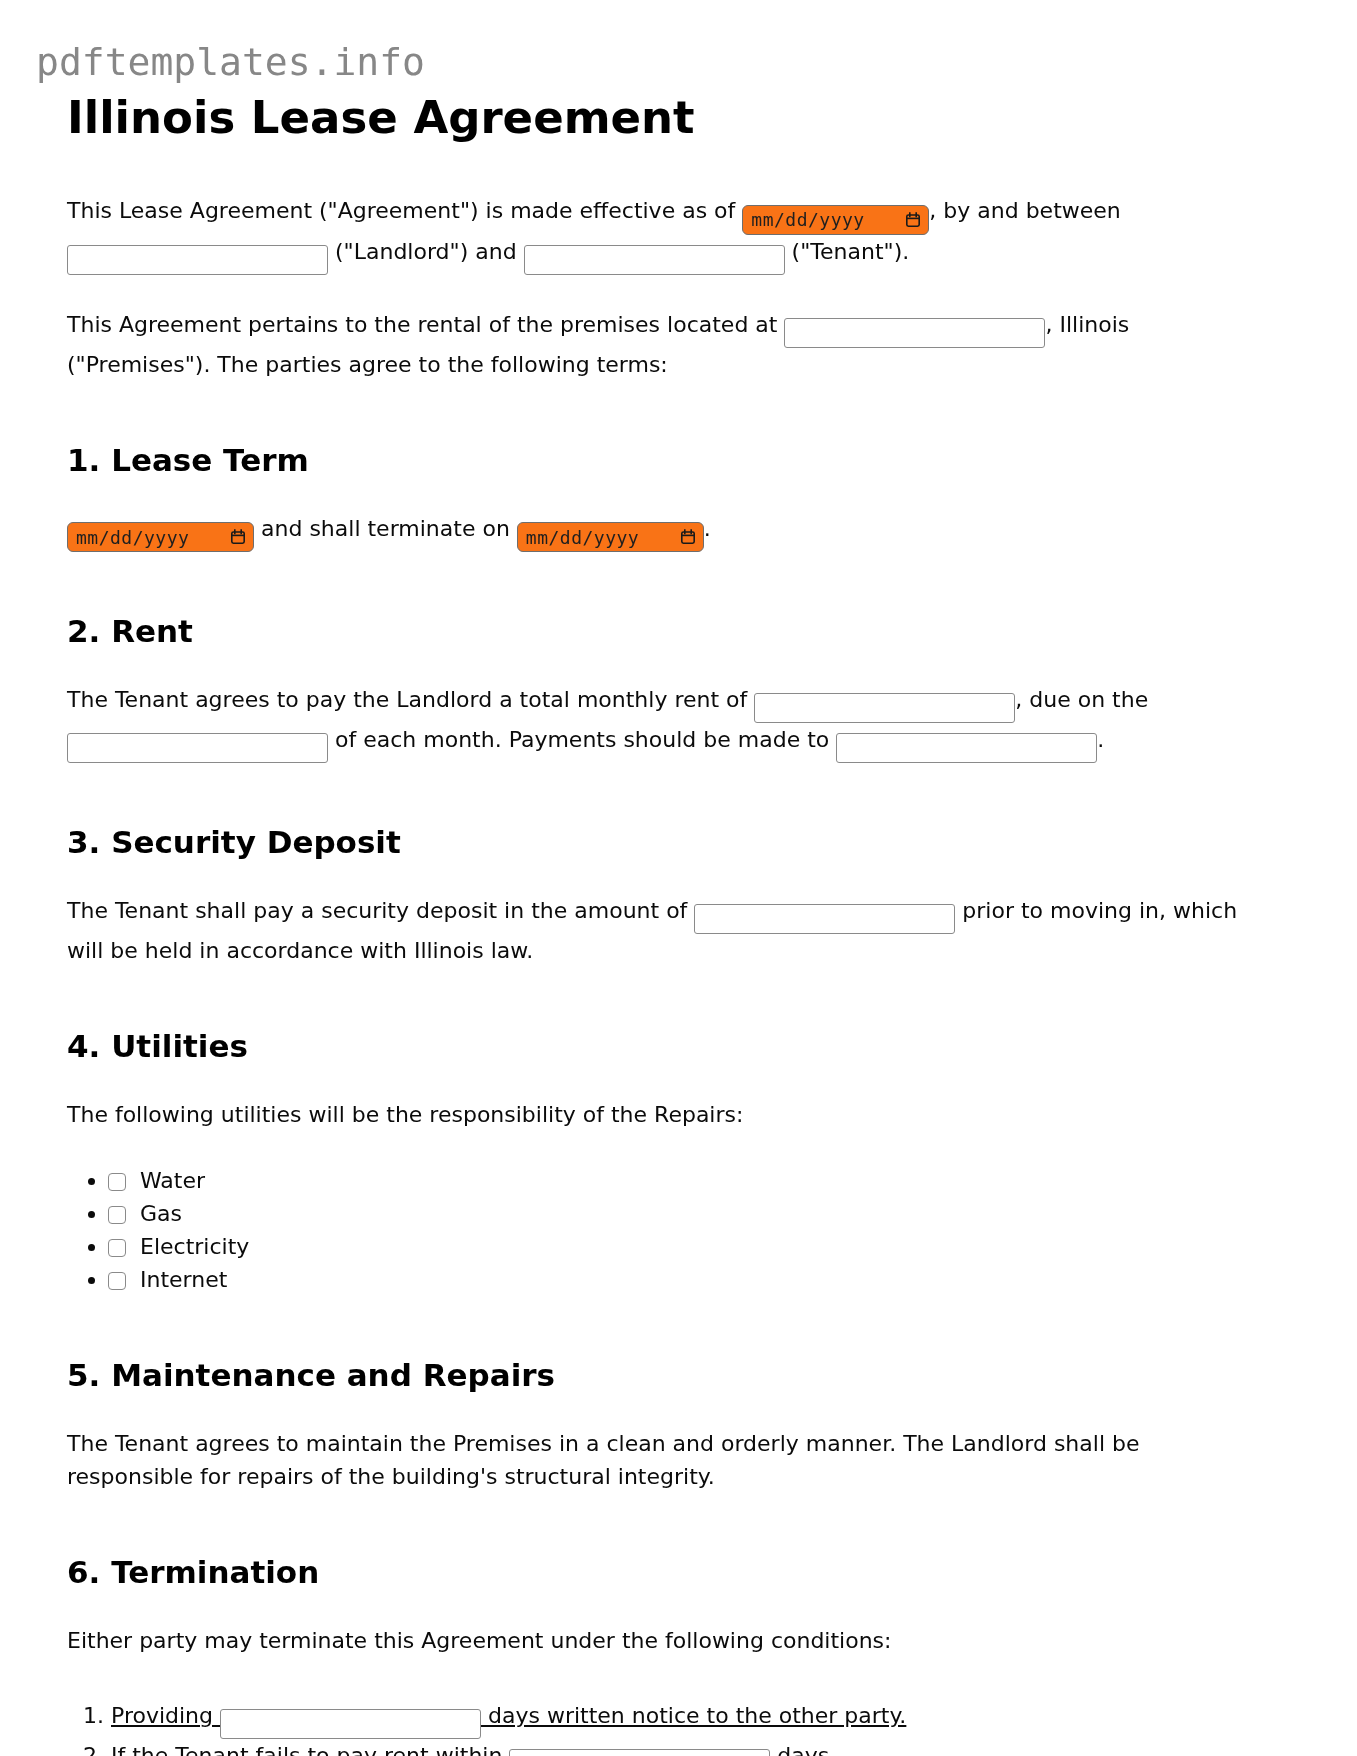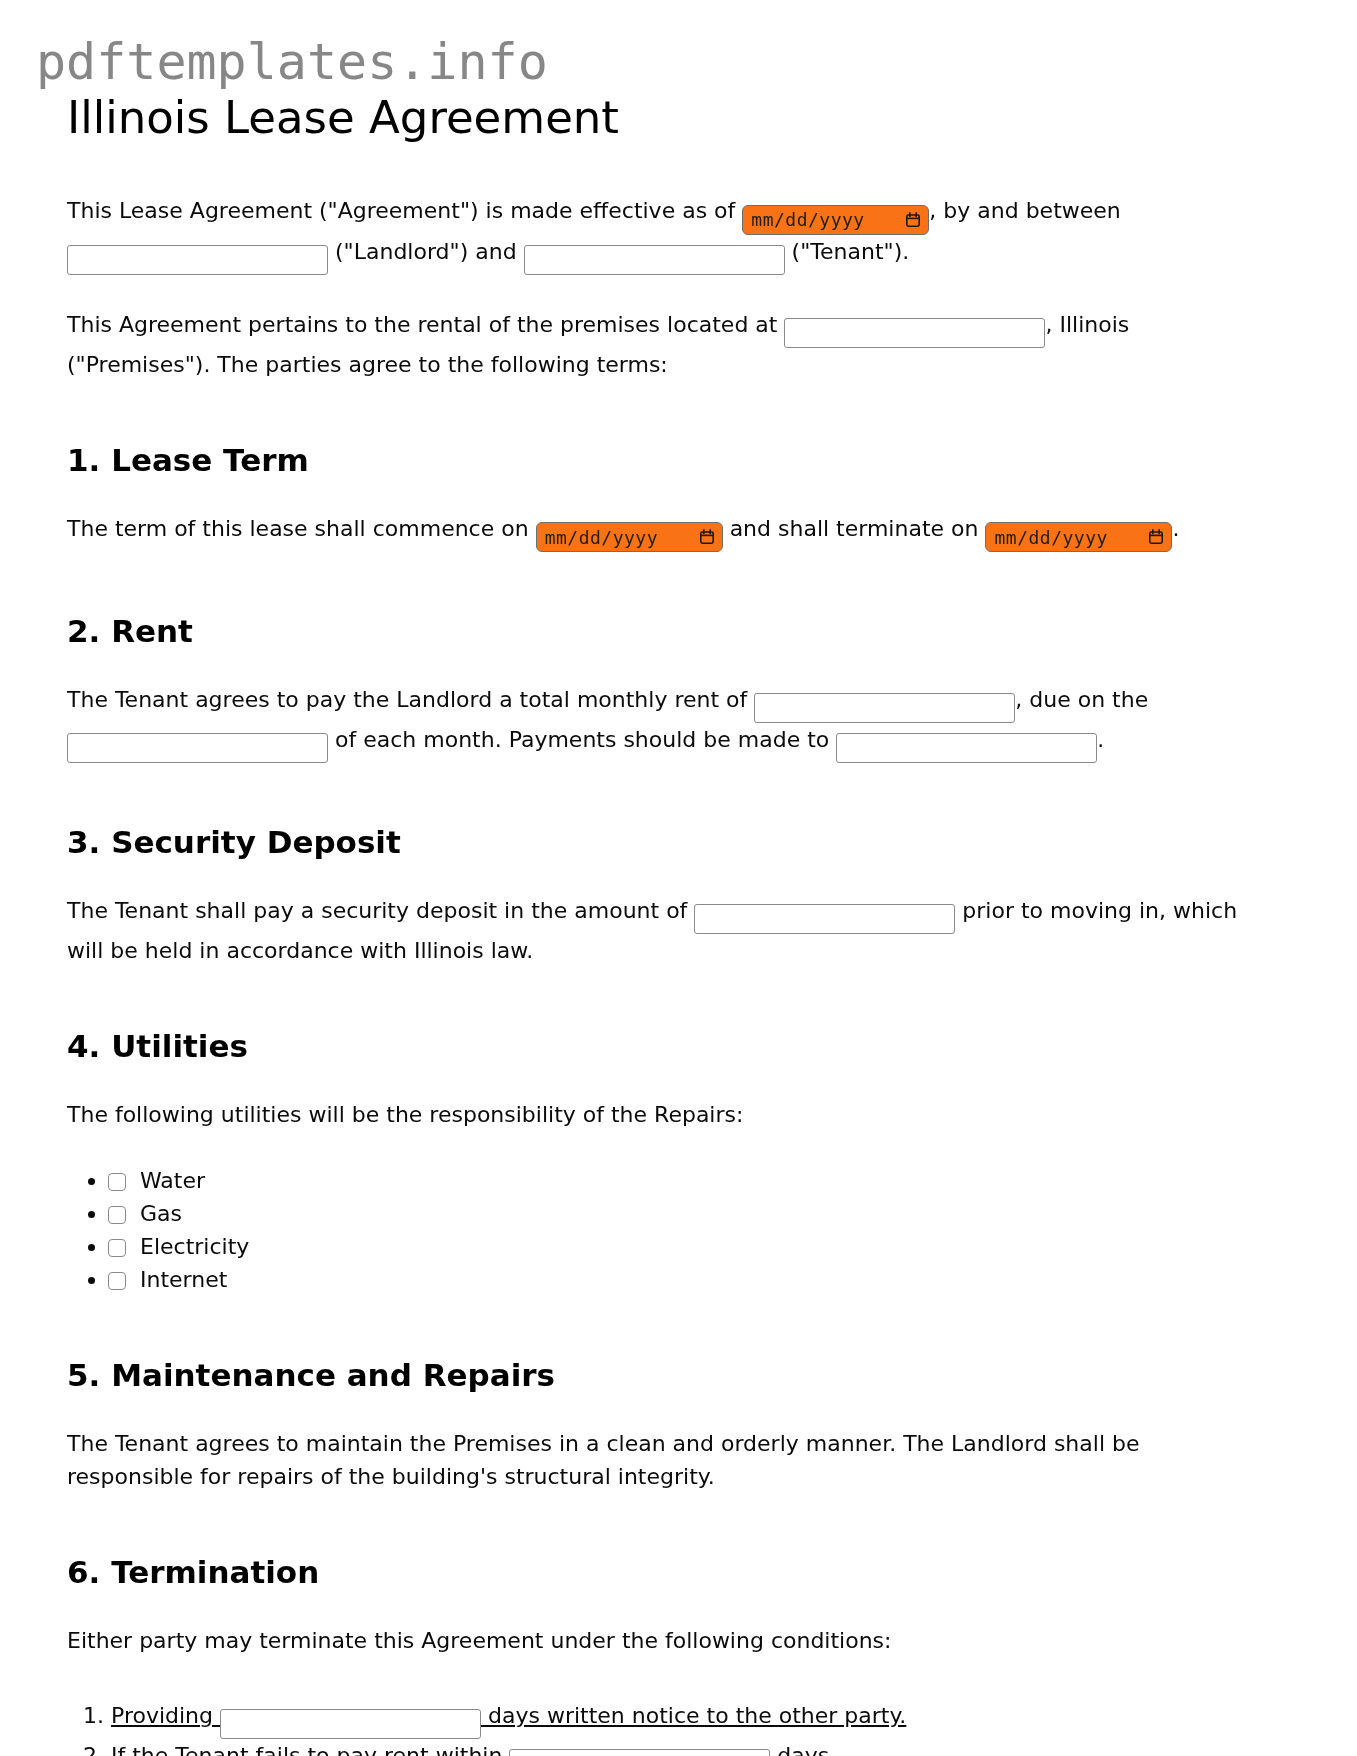--- a/index.html
+++ b/index.html
@@ -8,31 +8,31 @@
     min-height: 1756px;
     box-sizing: border-box;
     padding: 34px 110px 70px 67px;
     font-family: "DejaVu Sans", sans-serif;
     font-size: 22px;
     line-height: 33px;
     color: #0b0b0b;
   }
   .logo {
     font-family: "DejaVu Sans Mono", monospace;
-    font-size: 50px;
+    font-size: 38px;
     line-height: 56px;
     color: #878787;
     margin-left: -31px;
     white-space: nowrap;
   }
   h1 {
     font-size: 45px;
     line-height: 52px;
     margin: 2px 0 50px 0;
-    font-weight: normal;
+    font-weight: bold;
     color: #000;
   }
   h2 {
     font-size: 31px;
     line-height: 38px;
     margin: 60px 0 33px 0;
     font-weight: bold;
     color: #000;
   }
   p { margin: 33px 0; }
@@ -105,21 +105,21 @@
           <line x1="11.2" y1="1" x2="11.2" y2="4.4"></line>
           <line x1="1.8" y1="6.4" x2="14.2" y2="6.4"></line>
         </svg>
       </span>
     </span><span>, by and between </span><input type="text" class="ti" value="" style=""><span> ("Landlord") and </span><input type="text" class="ti" value="" style=""><span> ("Tenant").</span></p>
 
 <p><span>This Agreement pertains to the rental of the premises located at </span><input type="text" class="ti" value="" style=""><span>, Illinois ("Premises"). The parties agree to the following terms:</span></p>
 
 <h2>1. Lease Term</h2>
 
-<p><span>The term of this lease shall commence on </span><span class="date-input">
+<p><span class="date-input">
       <span class="di-text">mm/dd/yyyy</span>
       <span class="cal-icon">
         <svg width="16" height="16" viewBox="0 0 16 16" fill="none" stroke="#1a1a1a" stroke-width="1.6" stroke-linecap="square">
           <rect x="1.8" y="3" width="12.4" height="11.2" rx="1.6"></rect>
           <line x1="4.8" y1="1" x2="4.8" y2="4.4"></line>
           <line x1="11.2" y1="1" x2="11.2" y2="4.4"></line>
           <line x1="1.8" y1="6.4" x2="14.2" y2="6.4"></line>
         </svg>
       </span>
     </span><span> and shall terminate on </span><span class="date-input">

